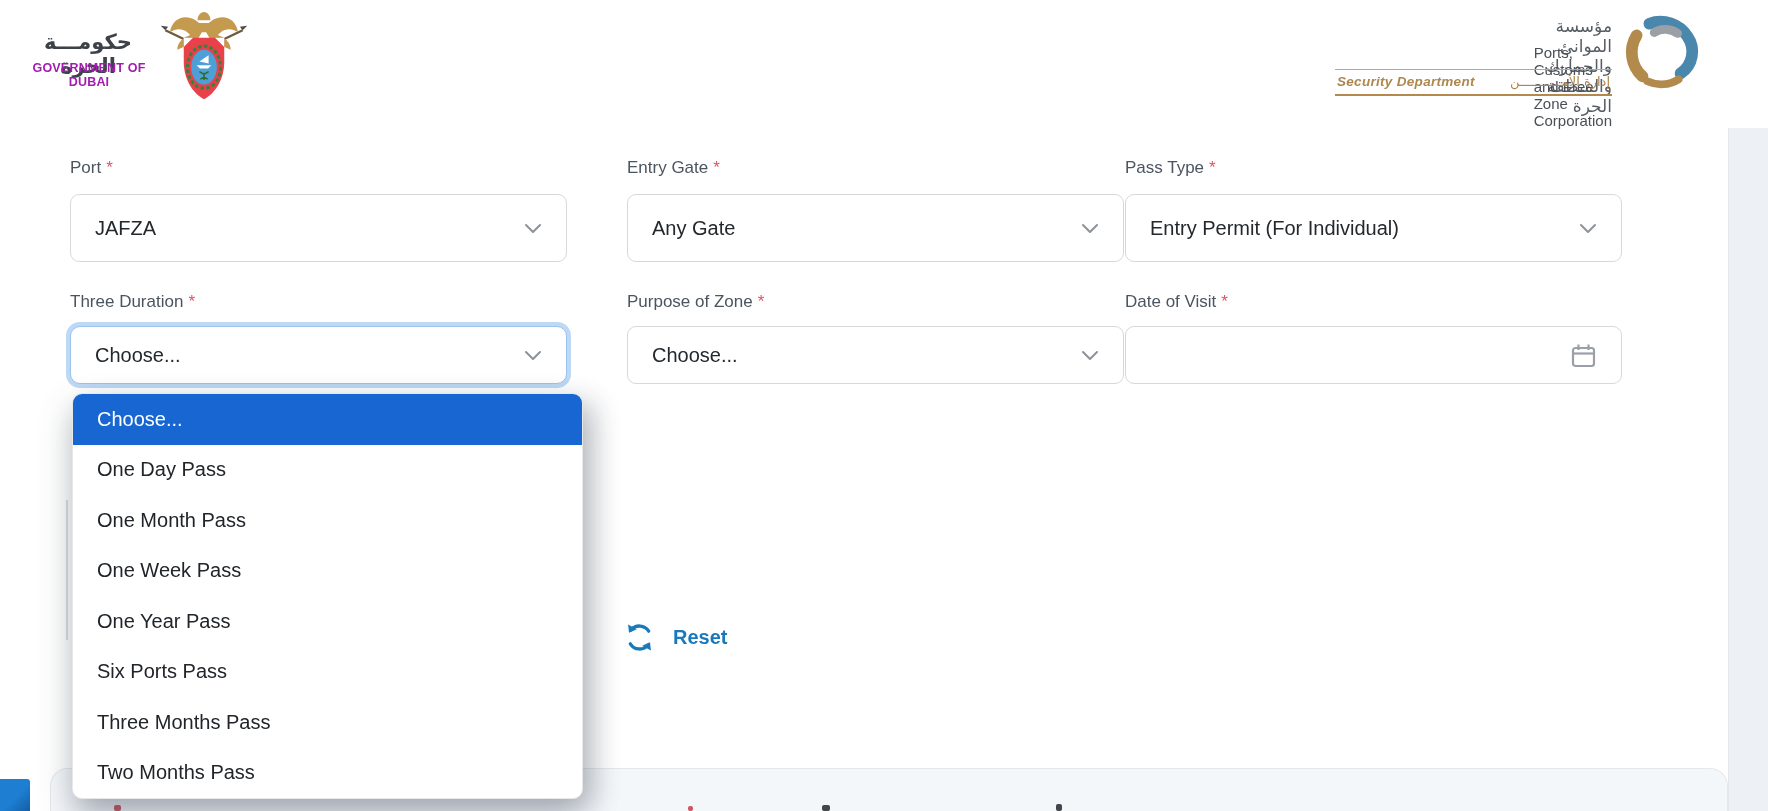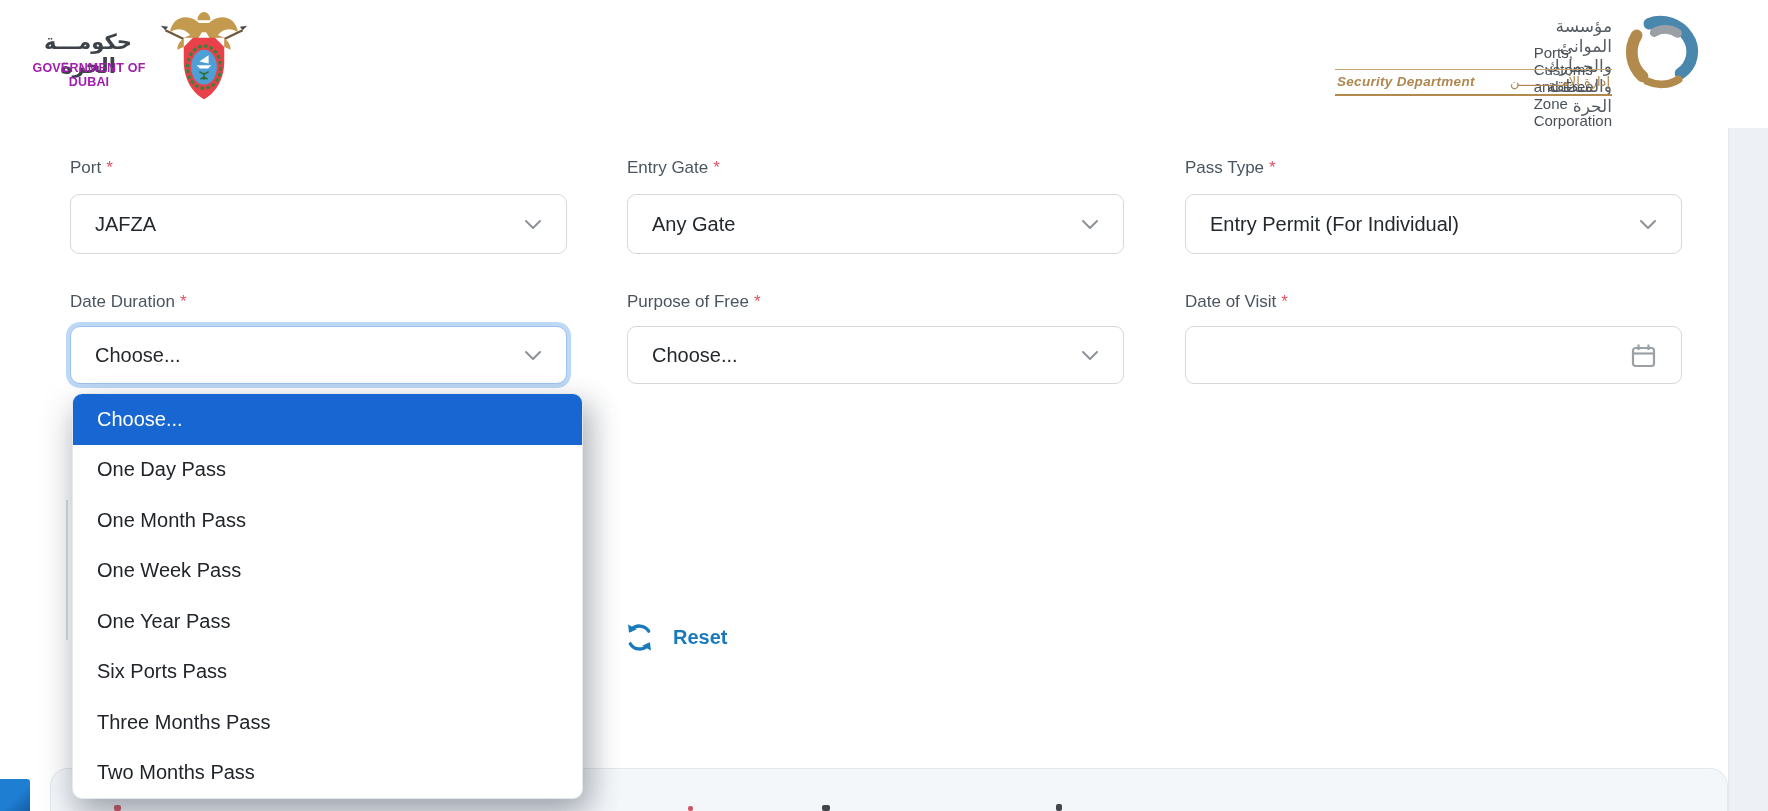--- a/index.html
+++ b/index.html
@@ -30,26 +30,26 @@
   
   .gutter{position:absolute;left:1728px;top:128px;width:40px;height:683px;background:#edf1f6;border-left:1px solid rgba(0,0,0,0.04);}
   .section-band{position:absolute;left:50px;top:768px;width:1678px;height:43px;background:#f4f7fa;
                 border:1px solid #e4e8ed;border-bottom:none;border-radius:18px 18px 0 0;box-sizing:border-box;}
   .chat-widget{position:absolute;left:0;top:779px;width:30px;height:32px;z-index:60;
                background:linear-gradient(135deg,#1e7fd2 55%,#145ea6);border-radius:0 3px 0 0;}
   .frag{position:absolute;border-radius:2px;z-index:5;}
   .frag.red{background:#cf5560;}
   .frag.dark{background:#41474d;}
   .sliver{position:absolute;left:66px;top:500px;width:2px;height:140px;background:#ccd0d4;opacity:.7;}
-  .col1{left:70px;}  .col2{left:627px;}  .col3{left:1185px;}
+  .col1{left:70px;}  .col2{left:627px;}  .col3{left:1125px;}
   .row1-label{top:158px;} .row1-box{top:194px;}
   .row2-label{top:292px;} .row2-box{top:326px;}
   .flabel{position:absolute;font-size:17px;color:#4b5560;}
   .req{color:#e05263;margin-left:5px;}
-  .control{position:absolute;height:60px;width:497px;background:#fff;border:1px solid #d6d9dc;
+  .control{position:absolute;height:68px;width:497px;background:#fff;border:1px solid #d6d9dc;
            border-radius:9px;box-sizing:border-box;display:flex;align-items:center;
            padding:0 24px;cursor:pointer;}
   .row2-box.control{height:58px;}
   .control .val{font-size:20px;color:#23282d;flex:1;white-space:nowrap;overflow:hidden;}
   .control.focused{border:1px solid #9cc3ec;box-shadow:0 0 0 4px #bdd9f5;border-radius:10px;}
   .chev{flex:0 0 auto;margin-left:12px;}
   
   .menu{position:absolute;left:72px;top:393px;width:511px;height:406px;background:#fff;z-index:40;
         border-radius:10px;border:1px solid #e6e8ea;box-sizing:border-box;display:flex;flex-direction:column;
         box-shadow:0 16px 32px rgba(60,70,85,.35),14px 8px 26px rgba(60,70,85,.18);}
@@ -133,31 +133,31 @@
     <span>Pass Type</span><span class="req">*</span>
   </div>
   <div class="control col3 row1-box">
     <span class="val">Entry Permit (For Individual)</span>
     <svg class="chev" width="18" height="11" viewBox="0 0 18 11">
       <polyline points="2,2 9,9 16,2" fill="none" stroke="#8d939a" stroke-width="2" stroke-linecap="round" stroke-linejoin="round"></polyline>
     </svg>
   </div>
 
   <div class="flabel col1 row2-label">
-    <span>Date Duration</span><span class="req">*</span>
+    <span>Three Duration</span><span class="req">*</span>
   </div>
   <div class="control focused col1 row2-box">
     <span class="val">Choose...</span>
     <svg class="chev" width="18" height="11" viewBox="0 0 18 11">
       <polyline points="2,2 9,9 16,2" fill="none" stroke="#8d939a" stroke-width="2" stroke-linecap="round" stroke-linejoin="round"></polyline>
     </svg>
   </div>
 
   <div class="flabel col2 row2-label">
-    <span>Purpose of Free</span><span class="req">*</span>
+    <span>Purpose of Zone</span><span class="req">*</span>
   </div>
   <div class="control col2 row2-box">
     <span class="val">Choose...</span>
     <svg class="chev" width="18" height="11" viewBox="0 0 18 11">
       <polyline points="2,2 9,9 16,2" fill="none" stroke="#8d939a" stroke-width="2" stroke-linecap="round" stroke-linejoin="round"></polyline>
     </svg>
   </div>
 
   <div class="flabel col3 row2-label">
     <span>Date of Visit</span><span class="req">*</span>

